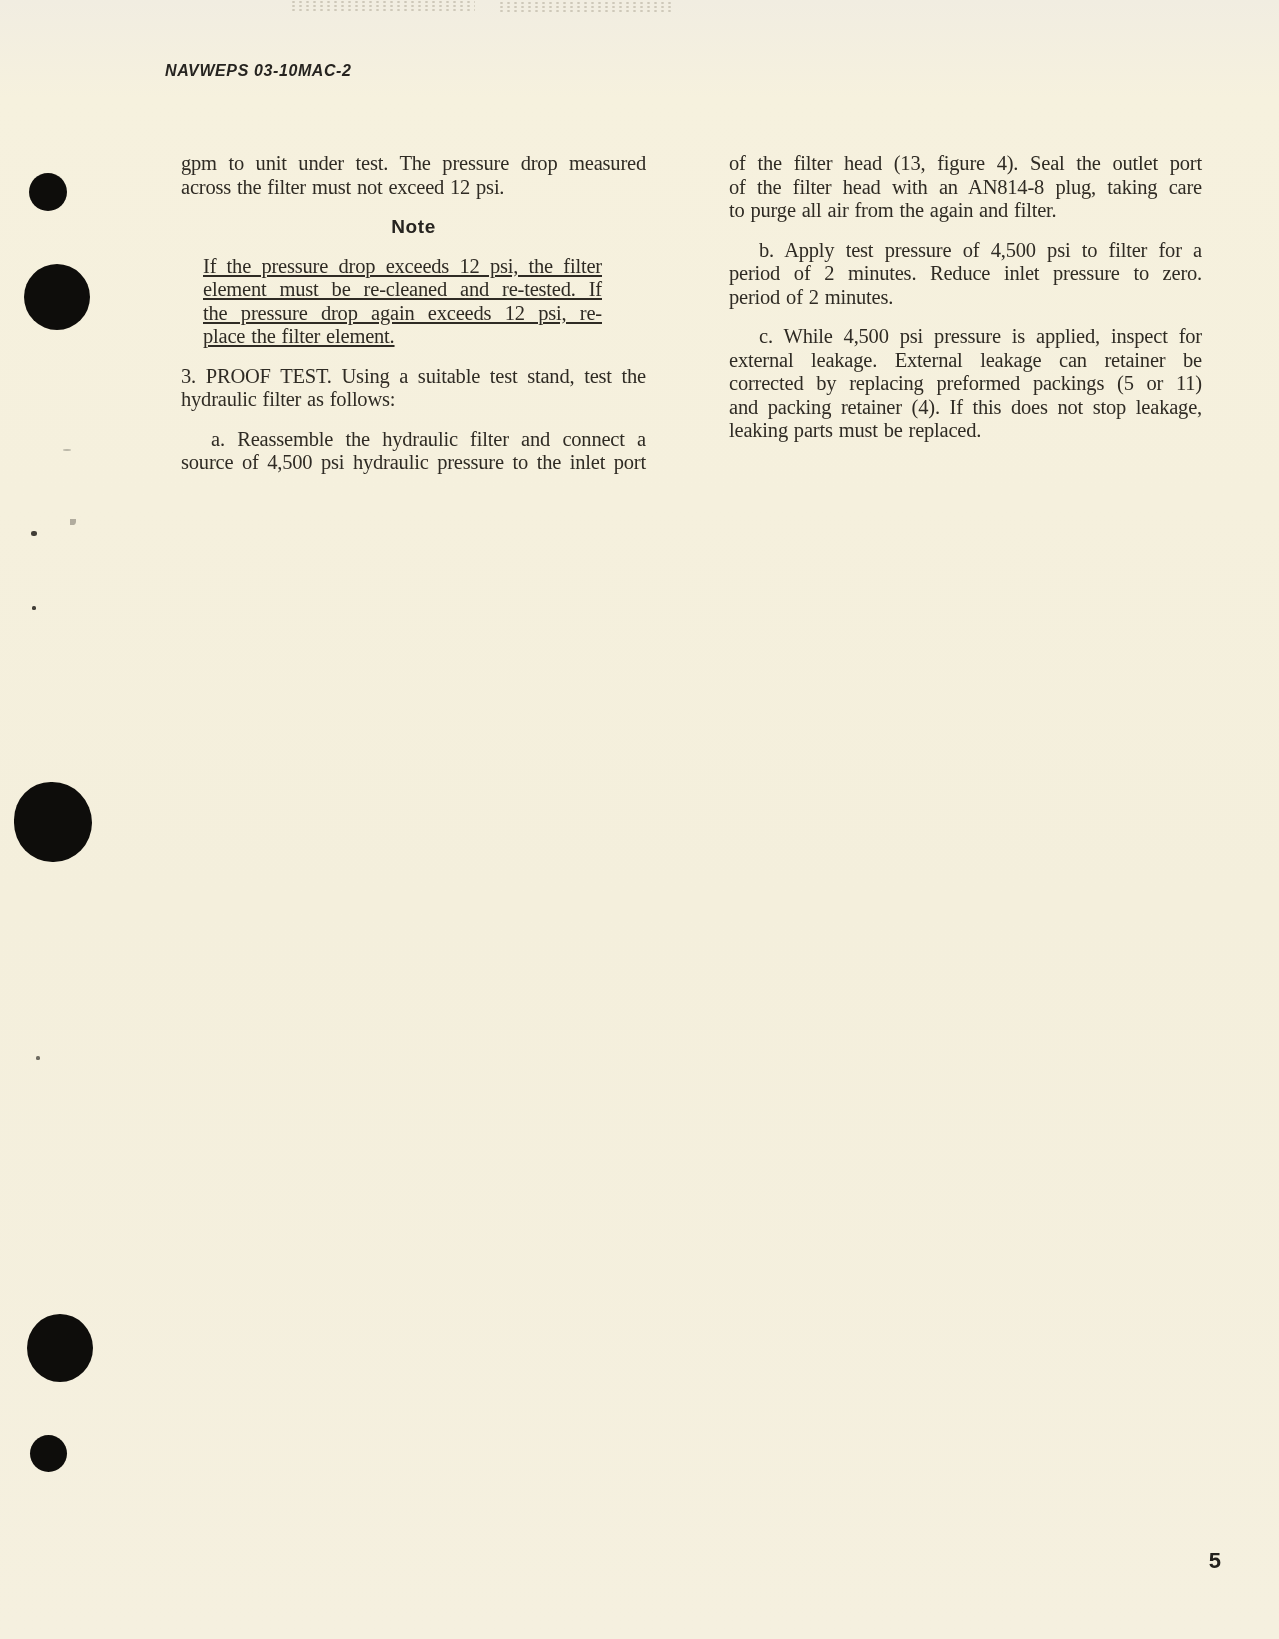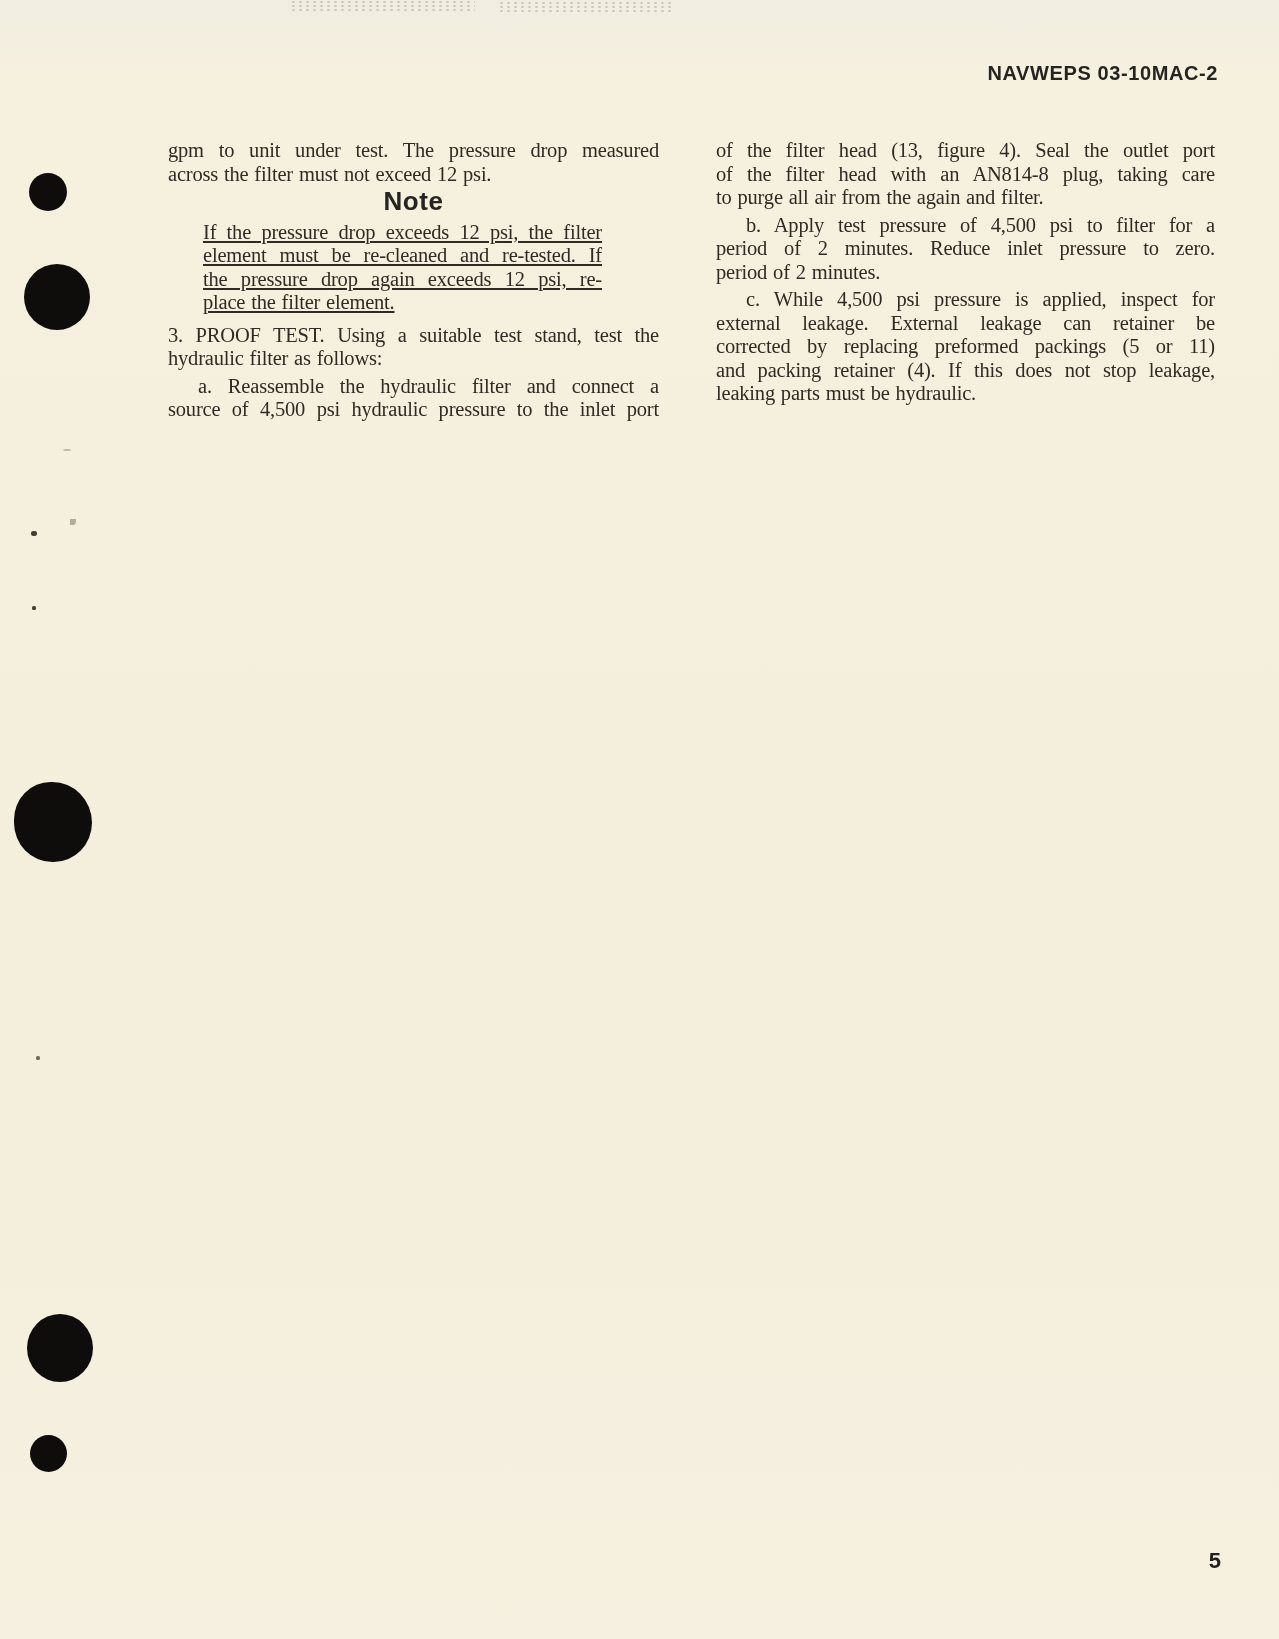--- a/index.html
+++ b/index.html
@@ -33,42 +33,43 @@
     filter: blur(0.4px);
   }
   .smudge.sm-left  { left: 290px; width: 185px; }
   .smudge.sm-right { left: 498px; width: 175px; transform: translateY(1px); }
 
   .header-title {
     position: absolute;
     left: 165px;
     width: 1053px;
     top: 62px;
-    text-align: right;
+    text-align: left;
     font-family: "Liberation Sans", sans-serif;
     font-weight: 700;
-    font-size: 20px;
+    font-size: 16px;
     letter-spacing: 0.6px;
     color: #262420;
+    font-style: italic;
   }
 
   .columns {
     position: absolute;
     top: 136px;
     left: 165px;
     width: 1053px;
   }
   .col {
     position: absolute;
     top: 0;
   }
   .col-left  { left: 0;     width: 497px; }
   .col-right { left: 548px; width: 505px; }
 
-  .para { margin: 3px; }
+  .para { margin: 16px; }
   .para + .para { margin-top: 4px; }
 
   .line {
     font-size: 20.5px;
     line-height: 23.5px;
     height: 23.5px;
     letter-spacing: -0.2px;
     word-spacing: 1px;
     text-align: justify;
     text-align-last: justify;
@@ -76,21 +77,21 @@
     white-space: nowrap;
     overflow: visible;
   }
   .line.last { text-align-last: left; }
   .line.findent { text-indent: 30px; }
 
   .note-heading {
     text-align: center;
     font-family: "Liberation Sans", sans-serif;
     font-weight: 700;
-    font-size: 26px;
+    font-size: 19px;
     letter-spacing: 0.6px;
     line-height: 23.5px;
     margin: 4px 0 7px 0;
     color: #262420;
   }
   .note-body {
     margin-left: 38px;
     width: 399px;
     text-decoration: underline;
   }
@@ -179,21 +180,21 @@
           <div class="line findent">b. Apply test pressure of 4,500 psi to filter for a</div>
           <div class="line">period of 2 minutes. Reduce inlet pressure to zero.</div>
           <div class="line last">period of 2 minutes.</div>
         </div>
 
       <div class="para">
           <div class="line findent">c. While 4,500 psi pressure is applied, inspect for</div>
           <div class="line">external leakage. External leakage can retainer be</div>
           <div class="line">corrected by replacing preformed packings (5 or 11)</div>
           <div class="line">and packing retainer (4). If this does not stop leakage,</div>
-          <div class="line last">leaking parts must be hydraulic.</div>
+          <div class="line last">leaking parts must be replaced.</div>
         </div>
     </div>
 
   </div>
 
   <div class="page-number">5</div>
 
   <div class="ink-dot dot-1"></div>
   <div class="ink-dot dot-2"></div>
   <div class="ink-dot dot-3"></div>

